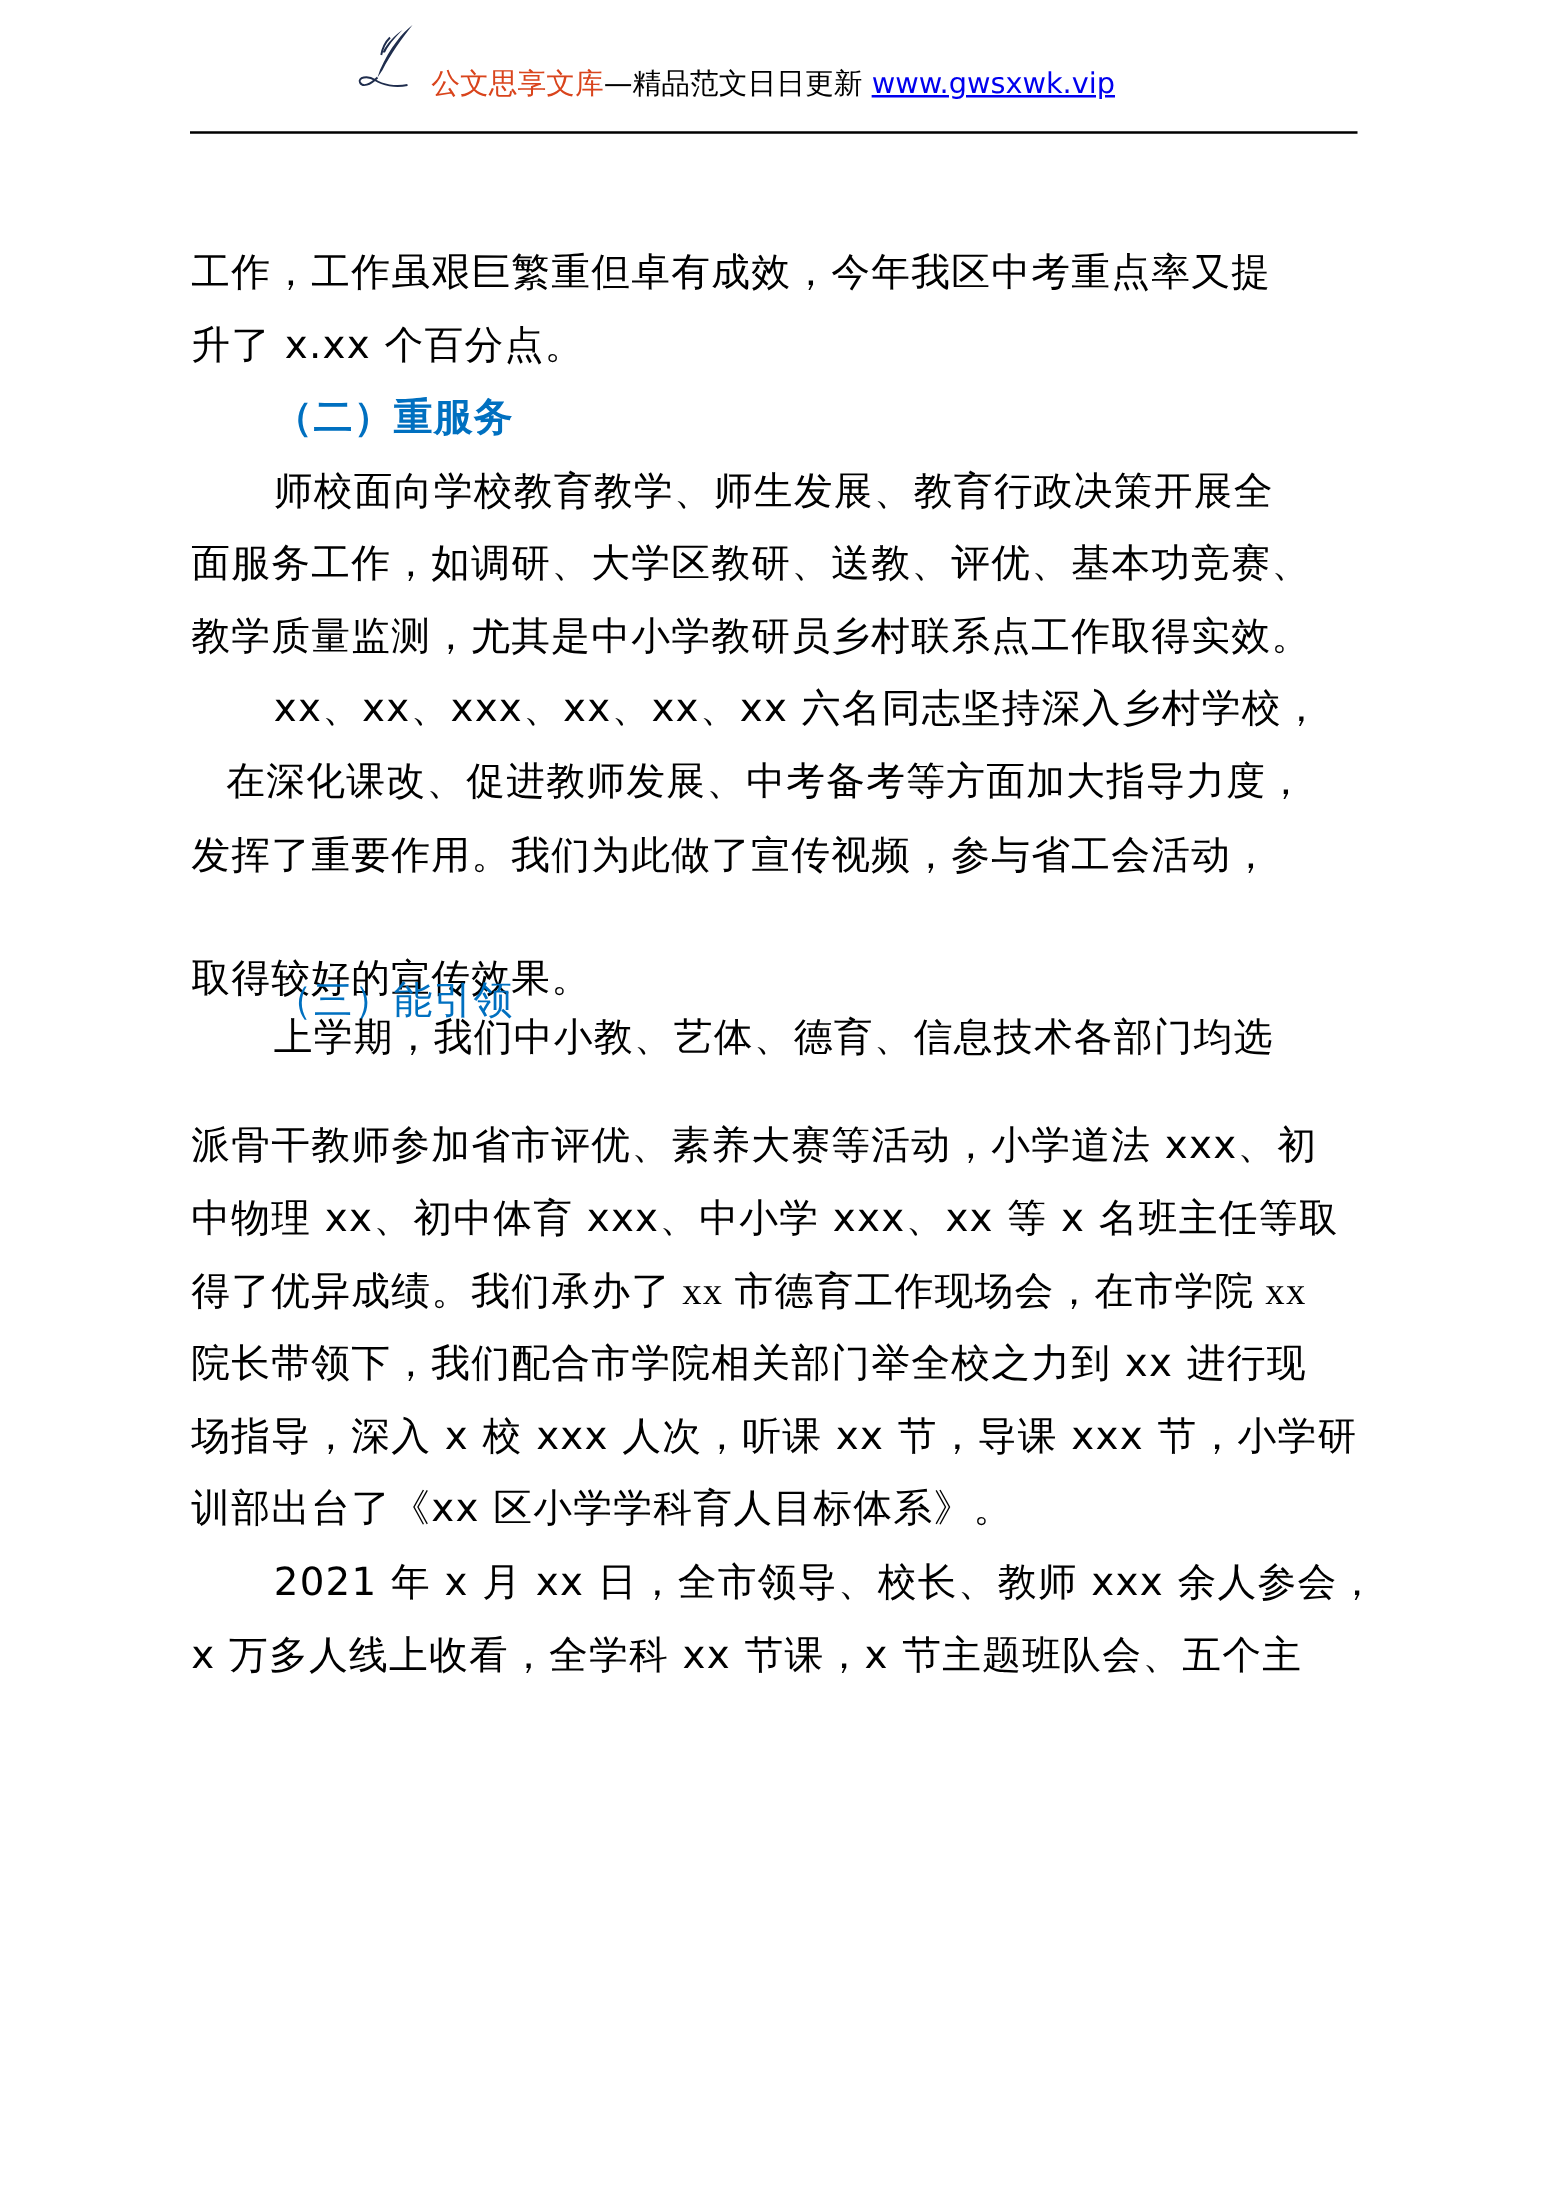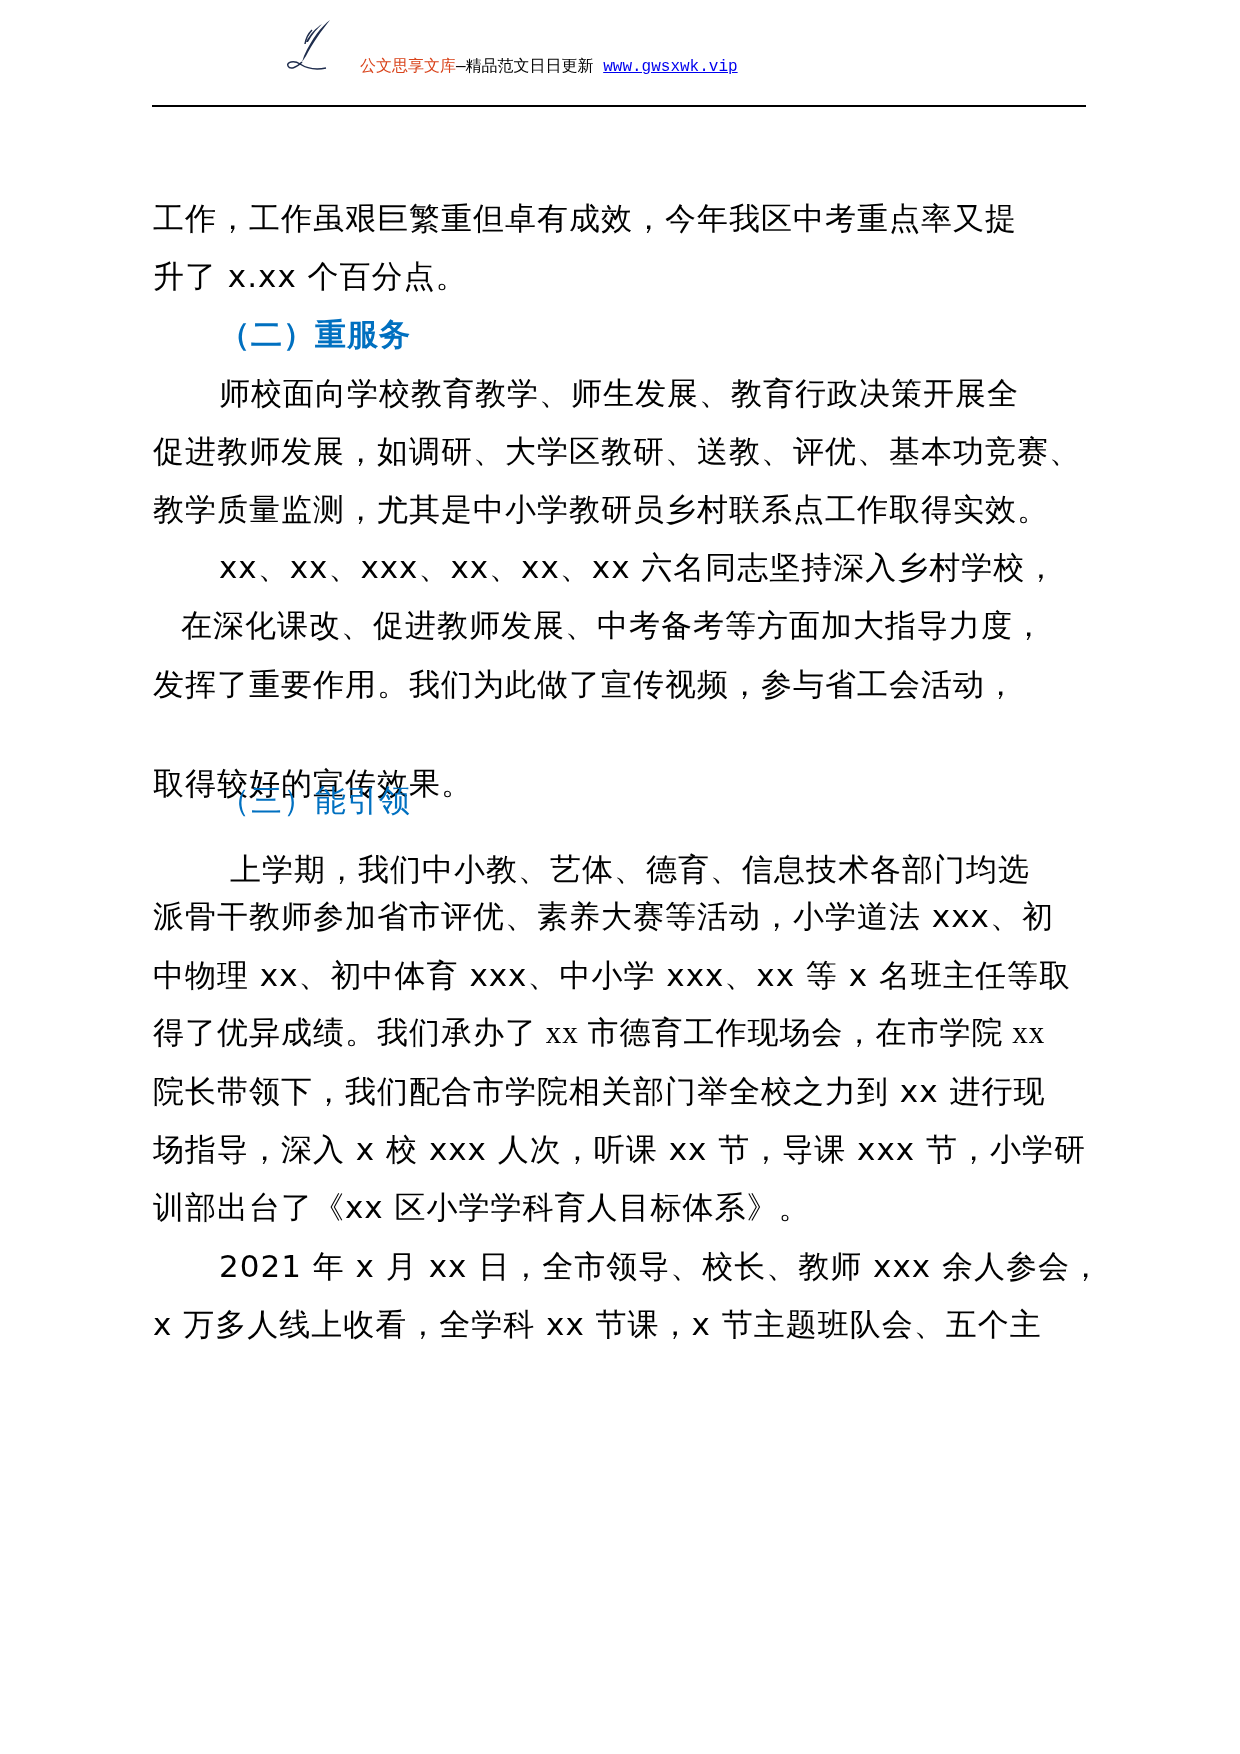--- a/index.html
+++ b/index.html
@@ -1,20 +1,20 @@
 <!DOCTYPE html>
 <html><head>
   <meta charset="utf-8">
   <style>
     html, body { margin: 0; padding: 0; background: #ffffff; }
     body { width: 1240px; height: 1754px; position: relative; overflow: hidden;
            font-family: "DejaVu Sans", "Liberation Sans", sans-serif; color: #000; }
     .header { position: absolute; left: 0; top: 0; width: 1240px; height: 110px; }
     .logo { position: absolute; left: 282px; top: 16px; width: 60px; height: 60px; }
-    .header-text { position: absolute; left: 360px; top: 50px; font-size: 16px; line-height: 34px; white-space: nowrap; font-family: Liberation Mono, monospace; }
+    .header-text { position: absolute; left: 345px; top: 50px; font-size: 23px; line-height: 34px; white-space: nowrap; }
     .brand { color: #d9441c; }
     .slogan { color: #000; }
     .site-link { color: #0000ee; text-decoration: underline; }
     .rule { position: absolute; left: 152px; top: 105px; width: 934px; height: 0; border-top: 2px solid #000; }
     .line { position: absolute; left: 153px; font-size: 31px; line-height: 40px; white-space: nowrap; letter-spacing: 1px; }
     .line.indent { left: 219px; }
     .heading { color: #0070c0; }
   </style>
 </head>
 <body>
@@ -30,28 +30,28 @@
     <span class="brand">公文思享文库</span><span class="slogan">—精品范文日日更新 </span><span class="site-link">www.gwsxwk.vip</span>
   </div>
   <div class="rule"></div>
 </div>
 
 <div id="doc-body">
     <div class="line" style="top: 198px;">工作，工作虽艰巨繁重但卓有成效，今年我区中考重点率又提</div>
     <div class="line" style="top: 256px;">升了 x.xx 个百分点。</div>
     <div class="line indent heading" style="top: 314px; font-weight: bold;">（二）重服务</div>
     <div class="line indent" style="top: 373px;">师校面向学校教育教学、师生发展、教育行政决策开展全</div>
-    <div class="line" style="top: 431px;">促进教师发展，如调研、大学区教研、送教、评优、基本功竞赛、</div>
+    <div class="line" style="top: 431px;">面服务工作，如调研、大学区教研、送教、评优、基本功竞赛、</div>
     <div class="line" style="top: 489px;">教学质量监测，尤其是中小学教研员乡村联系点工作取得实效。</div>
     <div class="line indent" style="top: 547px;">xx、xx、xxx、xx、xx、xx 六名同志坚持深入乡村学校，</div>
     <div class="line" style="top: 605px; margin-left: 28px;">在深化课改、促进教师发展、中考备考等方面加大指导力度，</div>
     <div class="line" style="top: 664px;">发挥了重要作用。我们为此做了宣传视频，参与省工会活动，</div>
     <div class="line" style="top: 763px;">取得较好的宣传效果。</div>
     <div class="line indent heading" style="top: 780px;">（三）能引领</div>
-    <div class="line indent" style="top: 849px; margin-left: 11px;">上学期，我们中小教、艺体、德育、信息技术各部门均选</div>
+    <div class="line indent" style="top: 810px;">上学期，我们中小教、艺体、德育、信息技术各部门均选</div>
     <div class="line" style="top: 896px;">派骨干教师参加省市评优、素养大赛等活动，小学道法 xxx、初</div>
     <div class="line" style="top: 955px;">中物理 xx、初中体育 xxx、中小学 xxx、xx 等 x 名班主任等取</div>
     <div class="line" style="top: 1013px; font-family: Liberation Serif, serif;">得了优异成绩。我们承办了 xx 市德育工作现场会，在市学院 xx</div>
     <div class="line" style="top: 1071px;">院长带领下，我们配合市学院相关部门举全校之力到 xx 进行现</div>
     <div class="line" style="top: 1129px;">场指导，深入 x 校 xxx 人次，听课 xx 节，导课 xxx 节，小学研</div>
     <div class="line" style="top: 1187px;">训部出台了《xx 区小学学科育人目标体系》。</div>
     <div class="line indent" style="top: 1246px;">2021 年 x 月 xx 日，全市领导、校长、教师 xxx 余人参会，</div>
     <div class="line" style="top: 1304px;">x 万多人线上收看，全学科 xx 节课，x 节主题班队会、五个主</div>
   </div>
 

